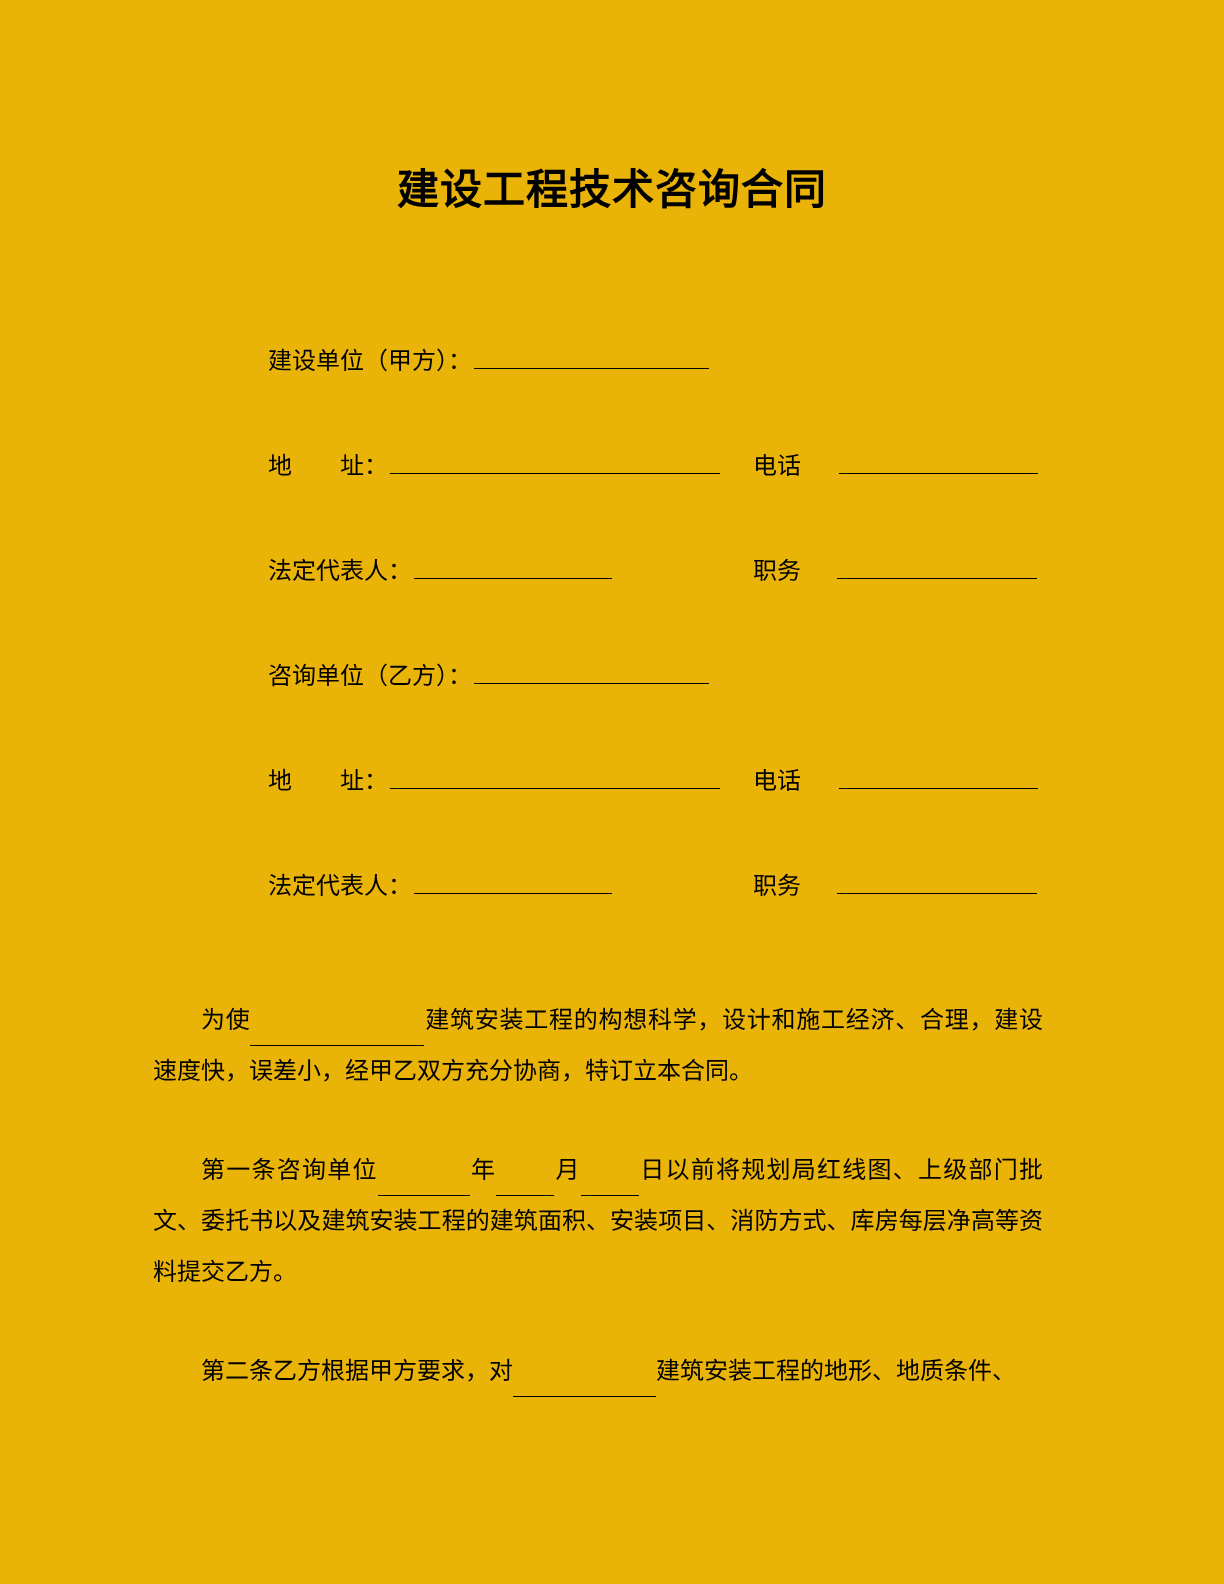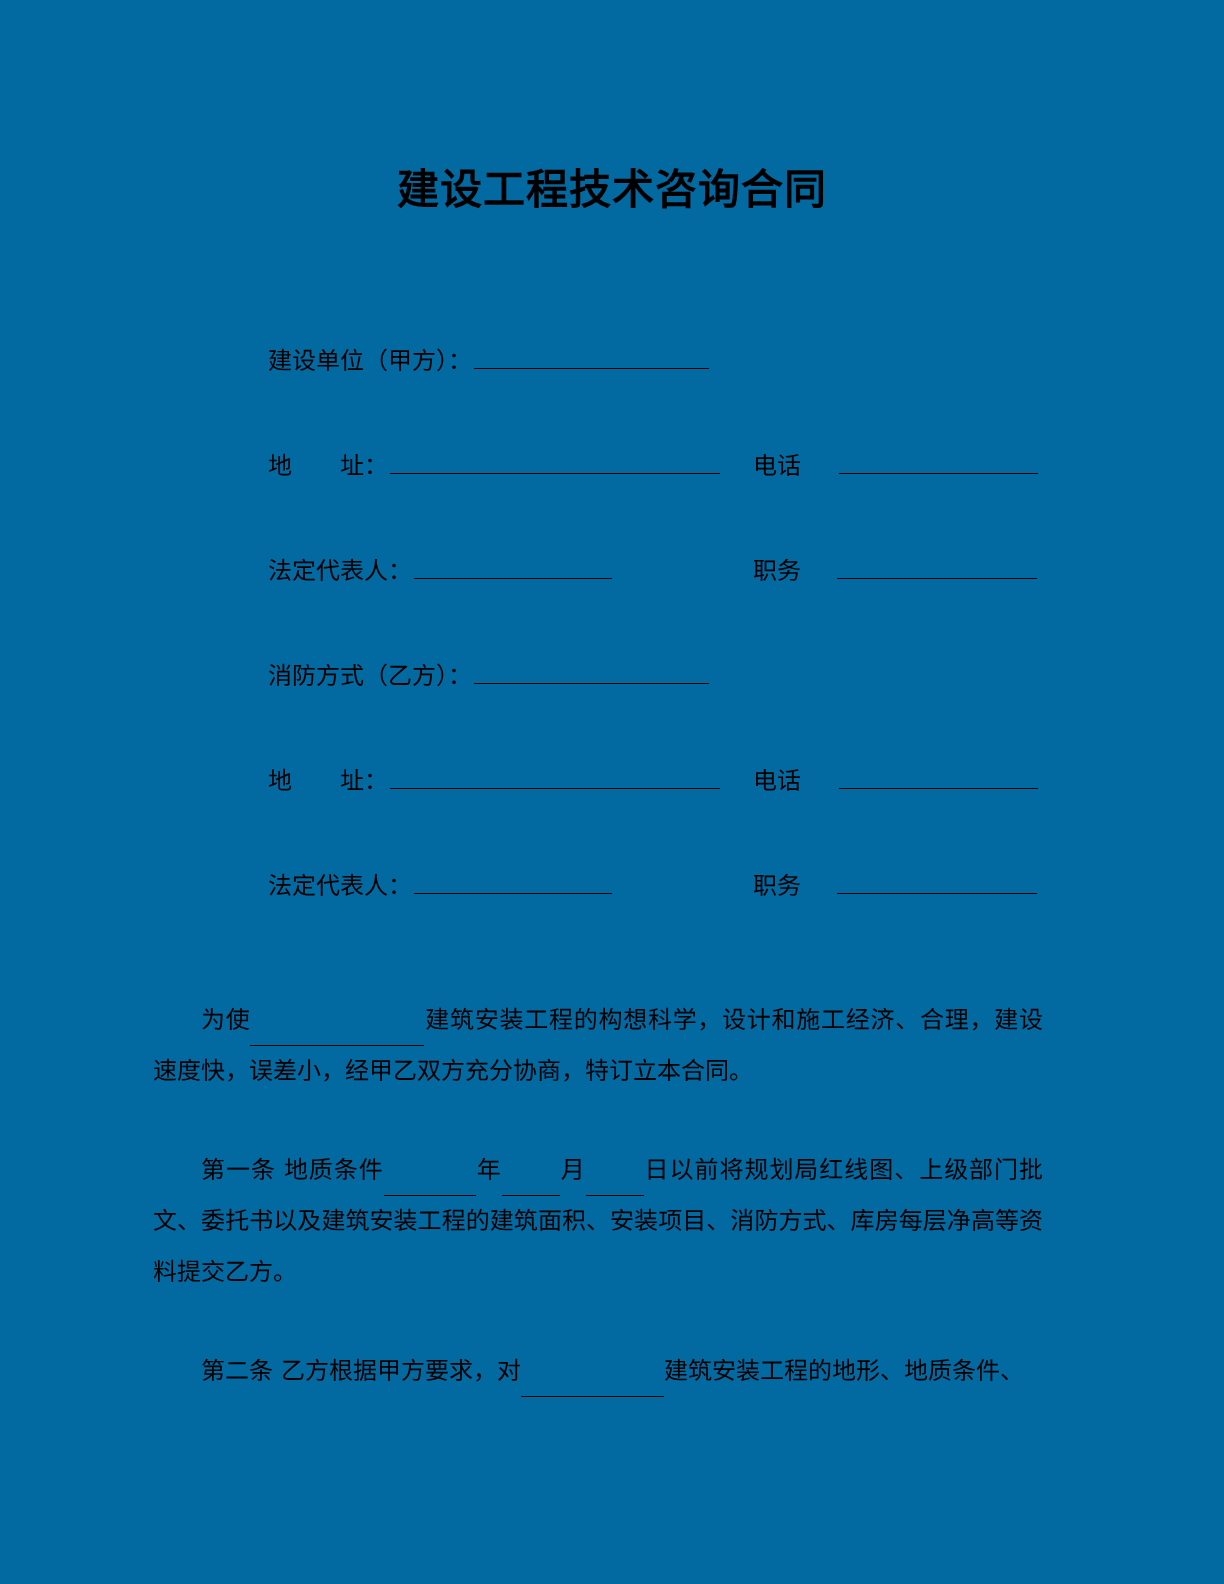--- a/index.html
+++ b/index.html
@@ -10,21 +10,21 @@
   }
   body {
     font-family: "DejaVu Serif", "Liberation Serif", serif;
     color: #000000;
   }
   .page {
     position: relative;
     width: 1224px;
     height: 1584px;
     margin: 0 auto;
-    background: #0369a1;
+    background: #eab308;
     overflow: hidden;
     box-sizing: border-box;
   }
 
   
   .doc-title {
     position: absolute;
     left: 0;
     top: 138px;
     width: 1224px;
@@ -99,21 +99,21 @@
   .para .ul {
     display: inline-block;
     border-bottom: 1.6px solid #000;
     height: 21px;
     vertical-align: bottom;
   }
   .u-long  { width: 174px; }
   .u-mid   { width: 143px; }
   .u-year  { width: 92px; }
   .u-md    { width: 58px; }
-  .clause-no { margin-right: 8px; }
+  .clause-no { margin-right: 0; }
 </style>
 </head>
 <body>
 
 <div class="page">
 
   <h1 class="doc-title">建设工程技术咨询合同</h1>
 
   <div class="form-block">
 
@@ -141,21 +141,21 @@
         <span class="blank w-rep"></span>
       </div>
       <div class="fld col-right">
         <span class="fld-label">职务</span>
         <span class="blank w-duty tight"></span>
       </div>
     </div>
 
     <div class="form-row">
       <div class="fld col-left">
-        <span class="fld-label">消防方式（乙方）：</span>
+        <span class="fld-label">咨询单位（乙方）：</span>
         <span class="blank w-unit"></span>
       </div>
     </div>
 
     <div class="form-row">
       <div class="fld col-left">
         <span class="fld-label">地　　址：</span>
         <span class="blank w-addr"></span>
       </div>
       <div class="fld col-right">
@@ -177,21 +177,21 @@
 
   </div>
 
   <div class="body-block">
 
     <p class="para">
       <span>为使</span><span class="ul u-long"></span><span>建筑安装工程的构想科学，设计和施工经济、合理，建设速度快，误差小，经甲乙双方充分协商，特订立本合同。</span>
     </p>
 
     <p class="para">
-      <span class="clause-no">第一条</span><span>地质条件</span><span class="ul u-year"></span><span>年</span><span class="ul u-md"></span><span>月</span><span class="ul u-md"></span><span>日以前将规划局红线图、上级部门批文、委托书以及建筑安装工程的建筑面积、安装项目、消防方式、库房每层净高等资料提交乙方。</span>
+      <span class="clause-no">第一条</span><span>咨询单位</span><span class="ul u-year"></span><span>年</span><span class="ul u-md"></span><span>月</span><span class="ul u-md"></span><span>日以前将规划局红线图、上级部门批文、委托书以及建筑安装工程的建筑面积、安装项目、消防方式、库房每层净高等资料提交乙方。</span>
     </p>
 
     <p class="para">
       <span class="clause-no">第二条</span><span>乙方根据甲方要求，对</span><span class="ul u-mid"></span><span>建筑安装工程的地形、地质条件、</span>
     </p>
 
   </div>
 
 </div>
 

